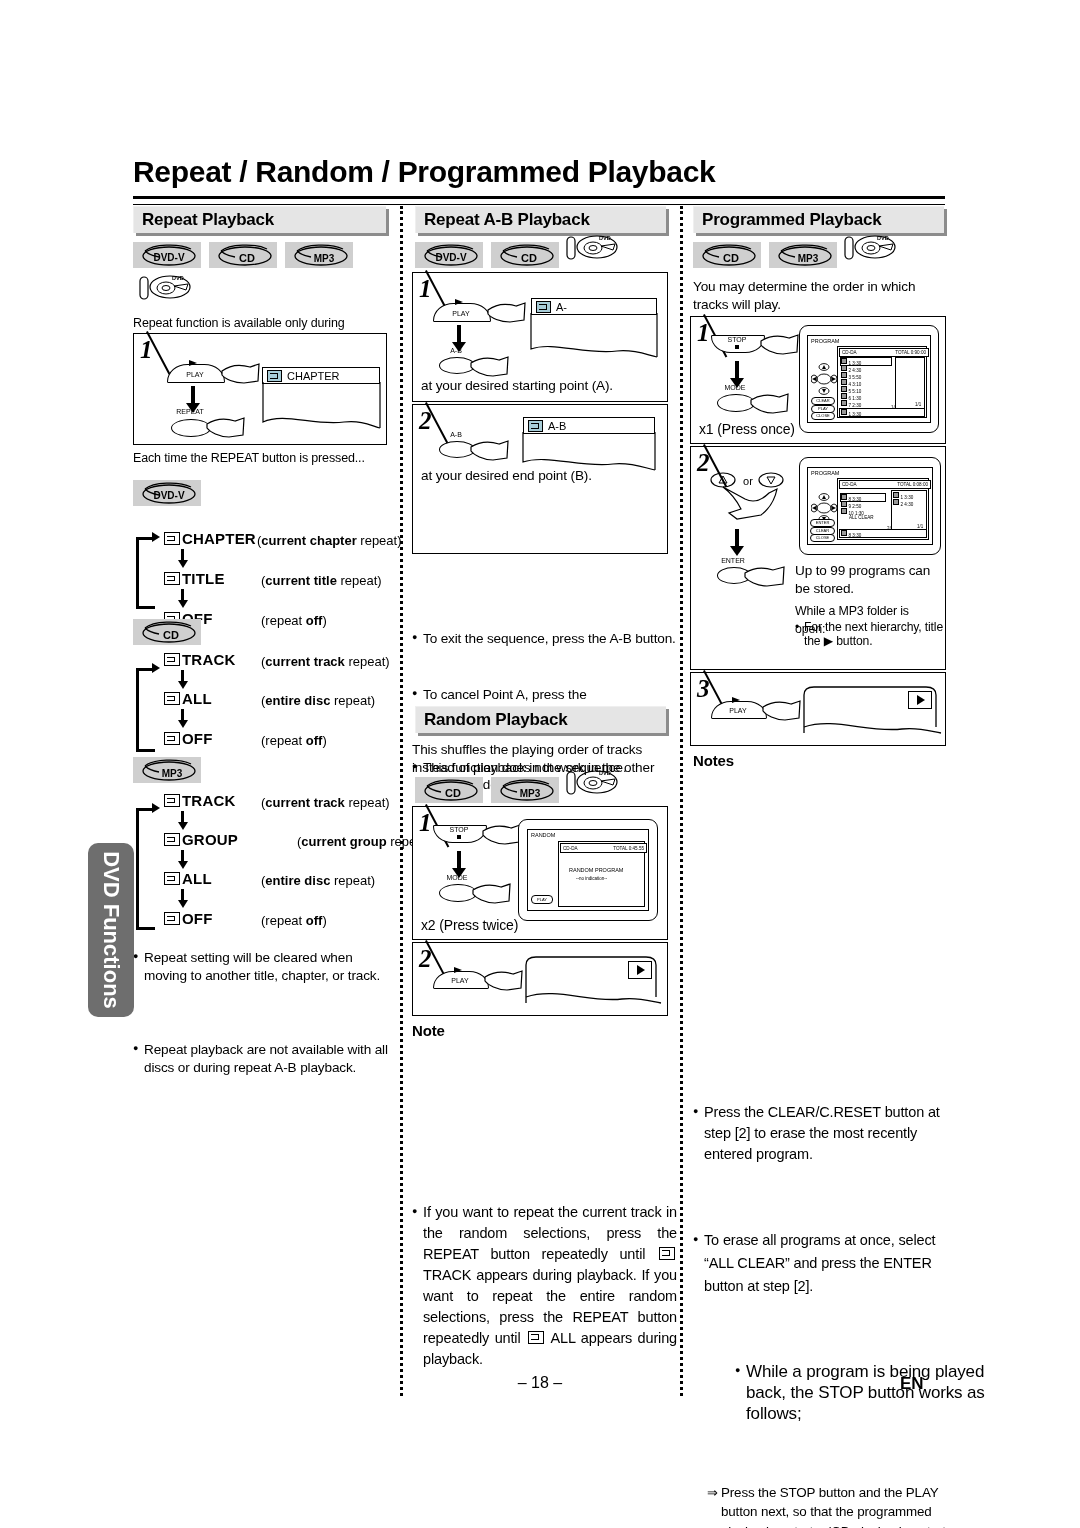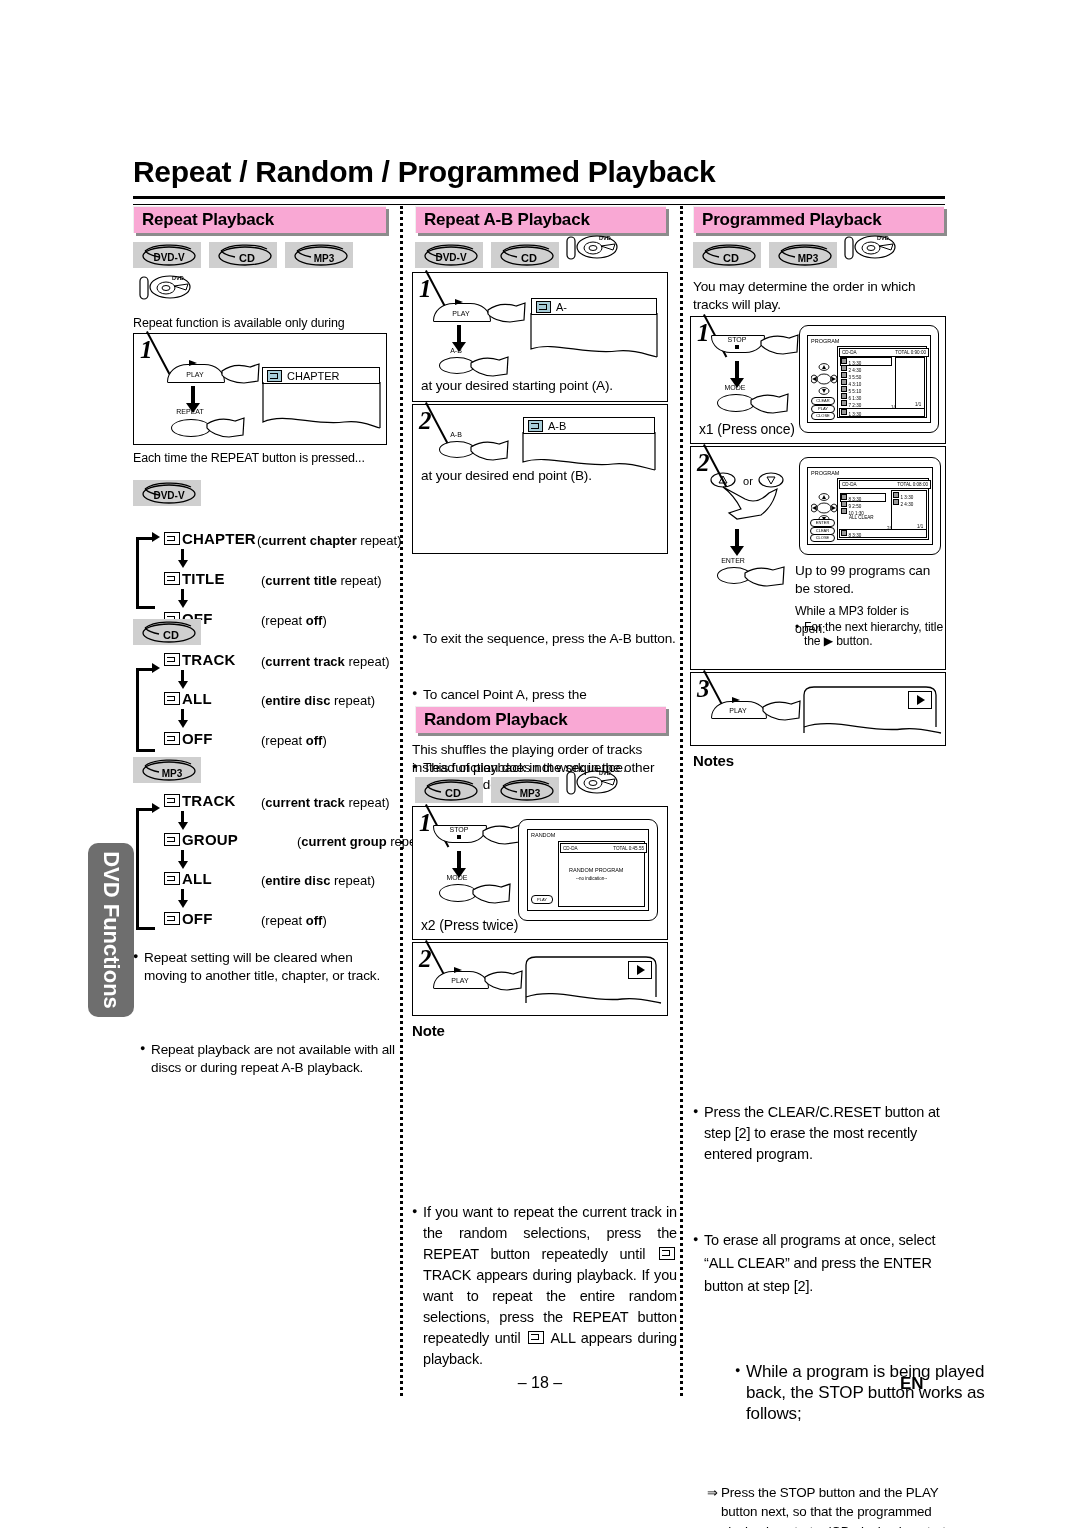--- a/index.html
+++ b/index.html
@@ -7,21 +7,21 @@
   .page{position:absolute;inset:0;}
 
   
   .title{position:absolute;left:133px;top:155px;width:812px;font-size:30px;font-weight:bold;letter-spacing:-0.3px;}
   .title-rule{position:absolute;left:133px;top:196px;width:812px;height:5px;border-top:3px solid #000;border-bottom:1px solid #000;}
 
   
   .vdot{position:absolute;width:0;border-left:3px dotted #000;}
 
   
-  .sect{position:absolute;height:26px;background:#f9a8d4;border-top:1px solid #efefef;border-left:1px solid #efefef;box-shadow:3px 3px 0 #8c8c8c;}
+  .sect{position:absolute;height:26px;background:#e5e5e5;border-top:1px solid #efefef;border-left:1px solid #efefef;box-shadow:3px 3px 0 #8c8c8c;}
   .sect span{display:block;padding:3px 0 0 8px;font-size:17px;font-weight:bold;letter-spacing:-0.2px;}
 
   
   .badge{position:absolute;width:68px;height:26px;background:#cfcfcf;overflow:hidden;}
   .badge svg{display:block;}
   .discicon{position:absolute;width:56px;height:34px;}
 
   
   .tx{position:absolute;font-size:13.6px;line-height:17.5px;letter-spacing:-0.15px;}
   .tx.j{text-align:justify;}
@@ -268,21 +268,21 @@
   <div class="flowdesc" style="left:261px;top:873px;">(<b class="b">entire disc</b><span> repeat</span>)</div>
   <div class="arrowdn" style="left:181px;top:889px;height:12px;"></div>
 
   <div class="flowrow" style="left:162px;top:910px;">
     <span class="ricon"></span>
     <span class="flowname">OFF</span>
   </div>
   <div class="flowdesc" style="left:261px;top:913px;">(<span>repeat </span><b class="b">off</b>)</div>
 
   <div class="tx bul" style="left:133px;top:949px;width:252px;">Repeat setting will be cleared when moving to another title, chapter, or track.</div>
-  <div class="tx bul" style="left:140px;top:1006px;width:252px;">Repeat playback are not available with all discs or during repeat A-B playback.</div>
+  <div class="tx bul" style="left:133px;top:1006px;width:252px;">Repeat playback are not available with all discs or during repeat A-B playback.</div>
 
   <div class="sidetab">
     <span>DVD Functions</span>
   </div>
 
   <div class="sect" style="left:415px;top:206px;width:250px;">
     <span>Repeat A-B Playback</span>
   </div>
 
   <div class="badge" style="left:415px;top:242px;">

